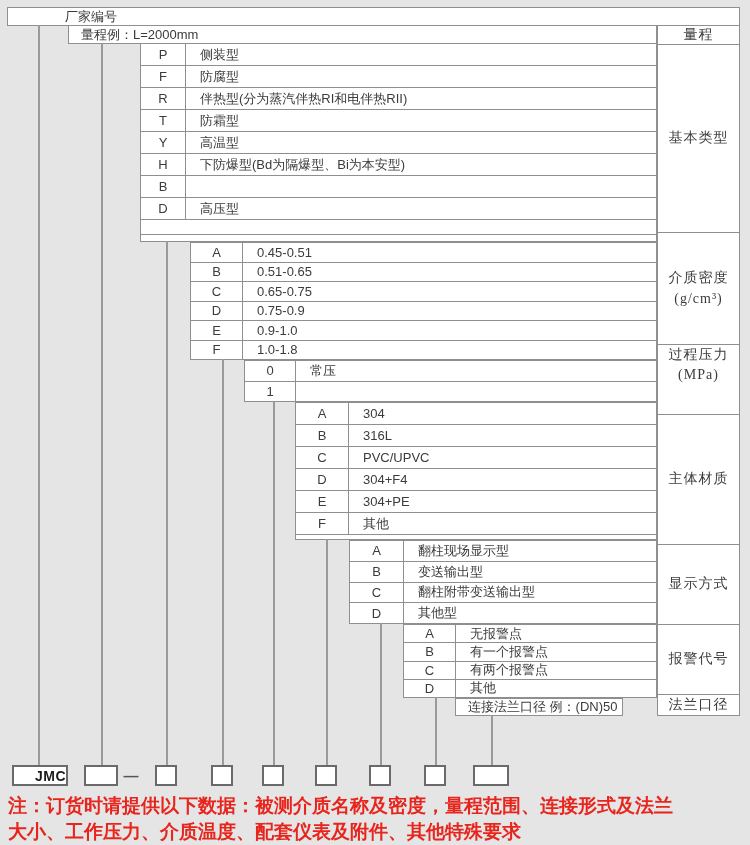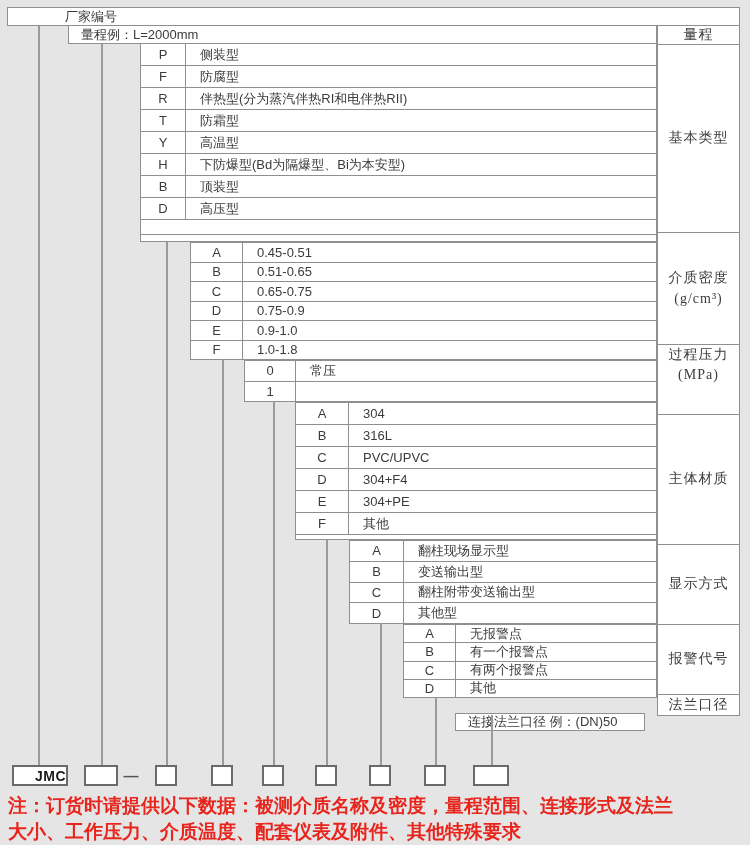--- a/index.html
+++ b/index.html
@@ -113,21 +113,20 @@
     <div class="crow" style="height:21px;">
         <div class="code">Y</div>
         <div class="desc">高温型</div>
       </div>
     <div class="crow" style="height:21px;">
         <div class="code">H</div>
         <div class="desc">下防爆型(Bd为隔爆型、Bi为本安型)</div>
       </div>
     <div class="crow" style="height:21px;">
         <div class="code">B</div>
-        <div class="desc">顶装型</div>
       </div>
     <div class="crow" style="height:21px;">
         <div class="code">D</div>
         <div class="desc">高压型</div>
       </div>
     <div class="crow" style="height:14px;"></div>
     <div class="crow fx"></div>
   </div>
 
   <div class="sec" style="left:190px;top:242px;width:467px;height:118px;--cw:52px;">
@@ -226,21 +225,21 @@
     <div class="crow fx">
         <div class="code">C</div>
         <div class="desc">有两个报警点</div>
       </div>
     <div class="crow fx">
         <div class="code">D</div>
         <div class="desc">其他</div>
       </div>
   </div>
 
-  <div class="bar" style="left:455px;top:713px;width:190px;height:18px;">
+  <div class="bar" style="left:455px;top:698px;width:168px;height:18px;">
     <span style="padding-left:12px;white-space:nowrap;">连接法兰口径 例：(DN)50</span>
   </div>
 
   <div class="vline" style="left:38px;top:25px;height:741px;"></div>
   <div class="vline" style="left:101px;top:43px;height:723px;"></div>
   <div class="vline" style="left:166px;top:241px;height:525px;"></div>
   <div class="vline" style="left:222px;top:359px;height:407px;"></div>
   <div class="vline" style="left:273px;top:401px;height:365px;"></div>
   <div class="vline" style="left:326px;top:539px;height:227px;"></div>
   <div class="vline" style="left:380px;top:623px;height:143px;"></div>

